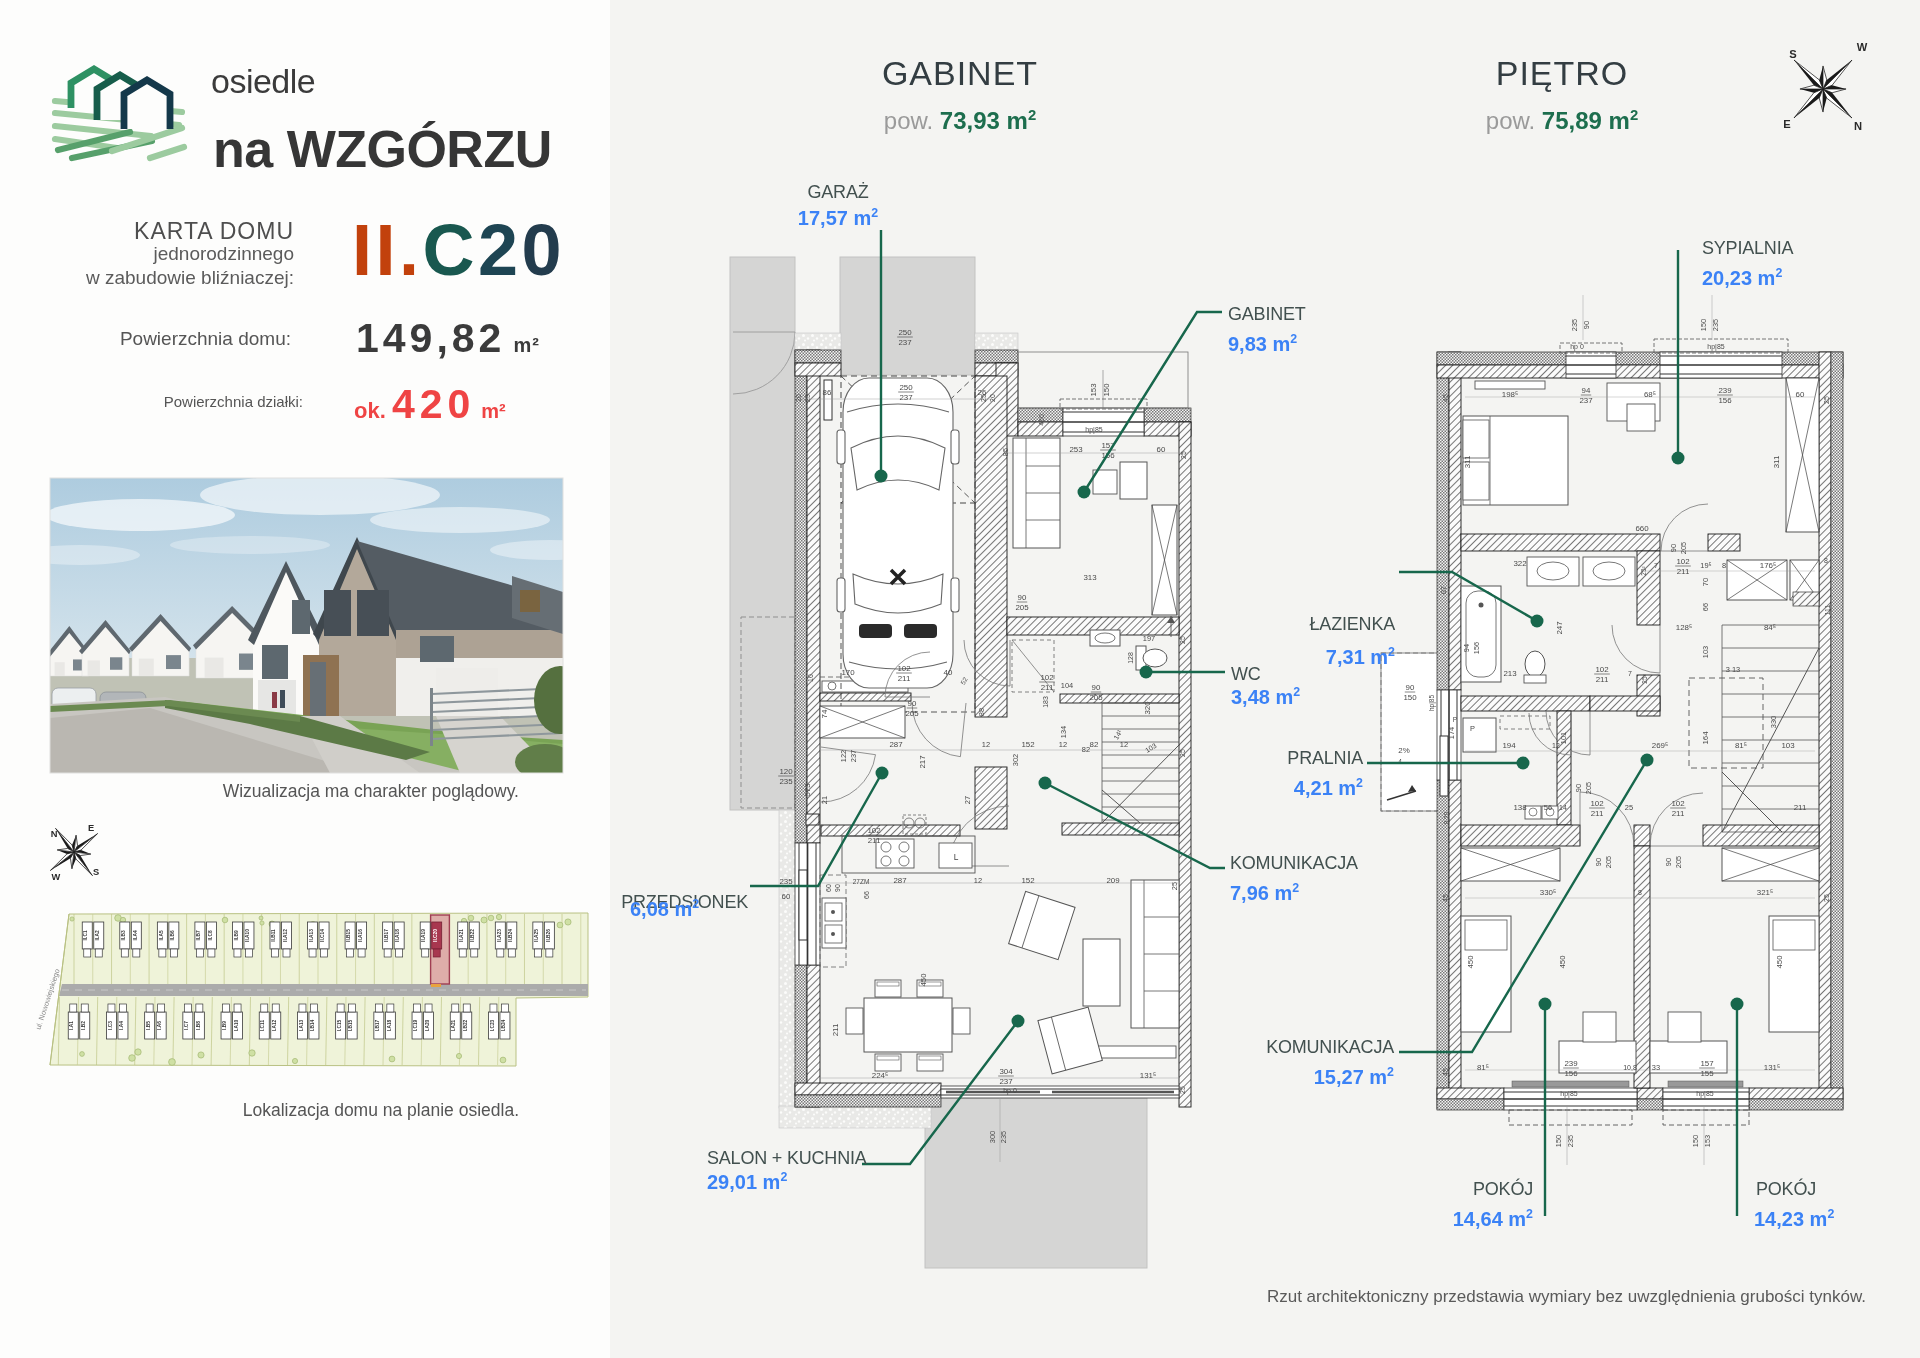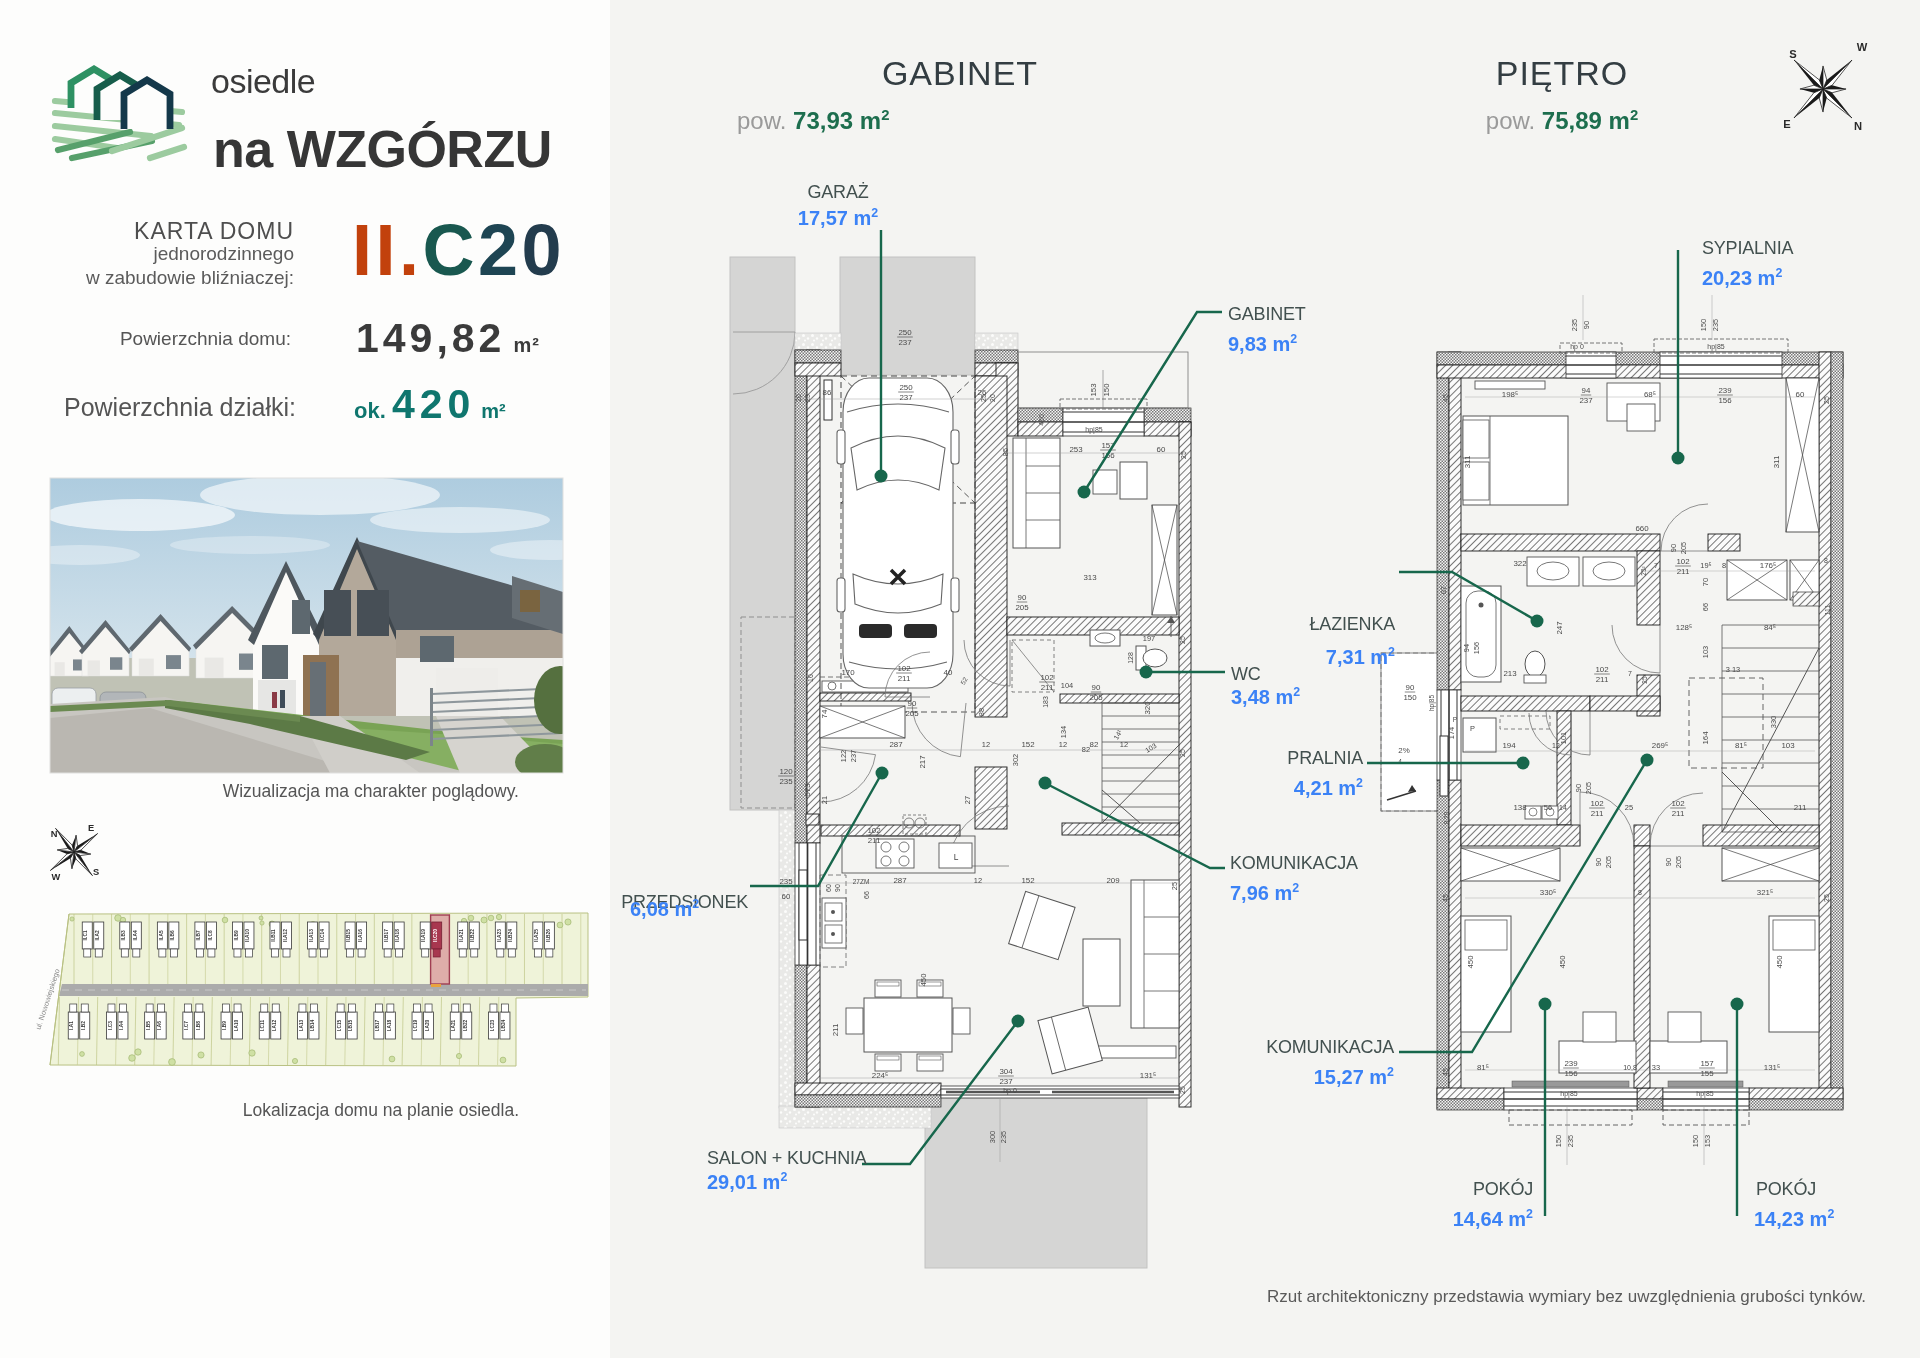--- a/index.html
+++ b/index.html
@@ -920,28 +920,28 @@
     <circle cx="1545" cy="1004" r="6.5" fill="#17674c"></circle>
     <polyline points="1737,1216 1737,1004" fill="none" stroke="#17674c" stroke-width="2.4"></polyline>
     <circle cx="1737" cy="1004" r="6.5" fill="#17674c"></circle>
   </svg>
 <div class="abs" style="left:0px;top:218px;width:294px;text-align:right;font-size:23px;color:#4e4e4e;letter-spacing:1px;">KARTA DOMU</div>
 <div class="abs" style="left:0px;top:243px;width:294px;text-align:right;font-size:19px;color:#5b5b5b;">jednorodzinnego</div>
 <div class="abs" style="left:0px;top:267px;width:294px;text-align:right;font-size:19px;color:#5b5b5b;">w zabudowie bliźniaczej:</div>
 <div class="abs" style="left:352px;top:217px;font-size:72px;line-height:66px;font-weight:bold;letter-spacing:3.5px;"><span style="color:#c2410c">II.</span><span style="color:#19584f">C</span><span style="color:#1e4553">2</span><span style="color:#233c4d">0</span></div>
 <div class="abs" style="left:0px;top:328px;width:291px;text-align:right;font-size:19px;color:#555;">Powierzchnia domu:</div>
 <div class="abs" style="left:356px;top:315px;font-size:41px;font-weight:bold;color:#3b3b3b;letter-spacing:4px;">149,82<span style="font-size:20px;letter-spacing:1px;margin-left:8px;">m²</span></div>
-<div class="abs" style="left:5px;top:393px;width:291px;text-align:right;font-size:25px;color:#555;">Powierzchnia działki:</div>
-<div class="abs" style="left:354px;top:381px;font-size:22px;font-weight:bold;color:#0f766e;">ok. <span style="font-size:41px;letter-spacing:5px;">420</span><span style="font-size:20px;margin-left:6px;">m²</span></div>
+<div class="abs" style="left:12px;top:393px;width:291px;text-align:right;font-size:15px;color:#555;">Powierzchnia działki:</div>
+<div class="abs" style="left:354px;top:381px;font-size:22px;font-weight:bold;color:#ef4444;">ok. <span style="font-size:41px;letter-spacing:5px;">420</span><span style="font-size:20px;margin-left:6px;">m²</span></div>
 <div class="abs" style="left:211px;top:62px;font-size:34px;color:#3b3b3b;letter-spacing:-0.5px;">osiedle</div>
 <div class="abs" style="left:213px;top:106px;font-size:52px;font-weight:bold;color:#363636;letter-spacing:-0.5px;margin-top:13px;">na WZGÓRZU</div>
 <div class="abs" style="left:0px;top:781px;width:519px;text-align:right;font-size:17.5px;color:#555;">Wizualizacja ma charakter poglądowy.</div>
 <div class="abs" style="left:0px;top:1100px;width:519px;text-align:right;font-size:17.5px;color:#555;">Lokalizacja domu na planie osiedla.</div>
 <div class="abs" style="left:760px;top:54px;width:400px;text-align:center;"><span class="hdr">GABINET</span></div>
-<div class="abs" style="left:737px;top:107px;width:400px;text-align:left;"><span class="pow">pow. <b>73,93 m<sup>2</sup></b></span></div>
+<div class="abs" style="left:760px;top:107px;width:400px;text-align:center;"><span class="pow">pow. <b>73,93 m<sup>2</sup></b></span></div>
 <div class="abs" style="left:1362px;top:54px;width:400px;text-align:center;"><span class="hdr">PIĘTRO</span></div>
 <div class="abs" style="left:1362px;top:107px;width:400px;text-align:center;"><span class="pow">pow. <b>75,89 m<sup>2</sup></b></span></div>
 <div class="abs" style="left:755px;top:182px;width:166px;text-align:center;">
     <div class="lab">GARAŻ</div>
     <div class="ar" style="margin-top:3px;">17,57 m<sup>2</sup></div>
   </div>
 <div class="abs" style="left:1228px;top:304px;">
     <div class="lab">GABINET</div>
     <div class="ar" style="margin-top:7px;">9,83 m<sup>2</sup></div>
   </div>

